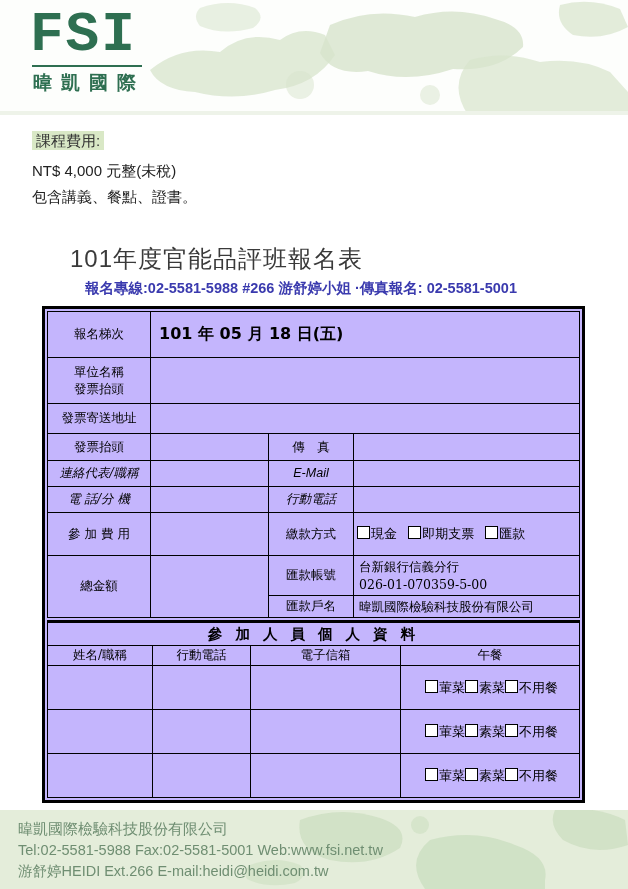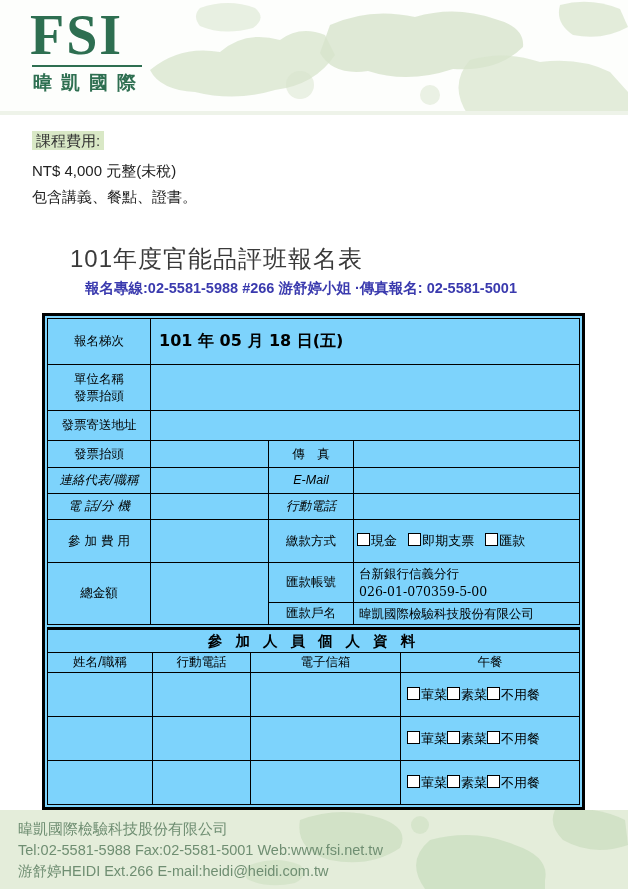--- a/index.html
+++ b/index.html
@@ -3,46 +3,46 @@
 <meta charset="utf-8">
 <style>
   html,body{margin:0;padding:0;background:#888;}
   .page{position:relative;width:628px;height:889px;margin:0 auto;background:#fff;
         font-family:"Liberation Sans",sans-serif;overflow:hidden;}
 
   
   .header-band{position:absolute;left:0;top:0;width:628px;height:115px;background:#fdfefc;overflow:hidden;}
   .map-svg{position:absolute;left:0;top:0;}
   .logo{position:absolute;left:30px;top:6px;}
-  .logo-fsi{font-family:Liberation Serif, serif;font-weight:bold;font-size:56px;line-height:58px;
+  .logo-fsi{font-family:Liberation Mono, monospace;font-weight:bold;font-size:56px;line-height:58px;
             color:#2e6f51;letter-spacing:2px;}
   .logo-rule{width:110px;height:2px;background:#2e6f51;margin:1px 0 3px 2px;}
   .logo-sub{font-size:19px;font-weight:bold;color:#2e6f51;letter-spacing:9px;padding-left:3px;}
 
   
   .fee{position:absolute;left:32px;top:128px;font-size:15px;color:#222;line-height:26px;}
   .fee-label{background:#d9e8c6;color:#333;padding:1px 4px;font-size:15px;}
   .fee-amount{margin-top:4px;}
   .fee-includes{}
 
   
   .title{position:absolute;left:70px;top:243px;font-size:24px;color:#3a3a3a;letter-spacing:1px;}
   .hotline{position:absolute;left:85px;top:279px;font-size:14.5px;font-weight:bold;color:#3a3aae;}
 
   
-  .tbl-outer{position:absolute;left:42px;top:313px;width:533px;border:3px solid #000;padding:2px;background:#7dd3fc;}
+  .tbl-outer{position:absolute;left:42px;top:306px;width:533px;border:3px solid #000;padding:2px;background:#c4b5fd;}
   table{border-collapse:collapse;width:100%;table-layout:fixed;}
   td{border:1px solid #000;padding:0 3px;font-size:12.5px;color:#000;overflow:hidden;}
   .t2{margin-top:2px;border-top:3px solid #000;}
   .lbl{font-family:"DejaVu Serif",serif;text-align:center;white-space:pre-line;line-height:1.35;}
   .latin{font-family:"Liberation Sans",sans-serif;}
   .val{font-family:"DejaVu Sans",sans-serif;font-weight:bold;font-size:16px;padding-left:8px;}
   .val2{font-family:"DejaVu Serif",serif;text-align:left;white-space:pre-line;line-height:1.4;padding-left:5px;}
   .h46{height:46px;} .h30{height:30px;} .h27{height:27px;} .h26{height:26px;font-style:italic;}
-  .h43{height:43px;} .h40{height:40px;} .h22{height:22px;} .h20{height:20px;} .h44{height:44px;}
+  .h43{height:43px;} .h40{height:40px;} .h22{height:22px;} .h20{height:20px;} .h44{height:44px;text-align:center;}
   .sec{font-family:"DejaVu Serif",serif;font-weight:bold;text-align:center;font-size:14.5px;
        letter-spacing:4px;height:22px;}
   .colh{font-family:"DejaVu Serif",serif;text-align:center;font-size:12.5px;}
   .opts{font-family:"DejaVu Serif",serif;font-size:13px;}
   .lunch{font-family:"DejaVu Serif",serif;font-size:13px;padding-left:6px;}
   .cb{display:inline-block;width:11px;height:11px;border:1px solid #000;background:#fff;
       vertical-align:-1px;margin-right:1px;}
   .cb-group{margin-right:7px;white-space:nowrap;}
   .cb-group-tight{margin-right:0;white-space:nowrap;}
 

